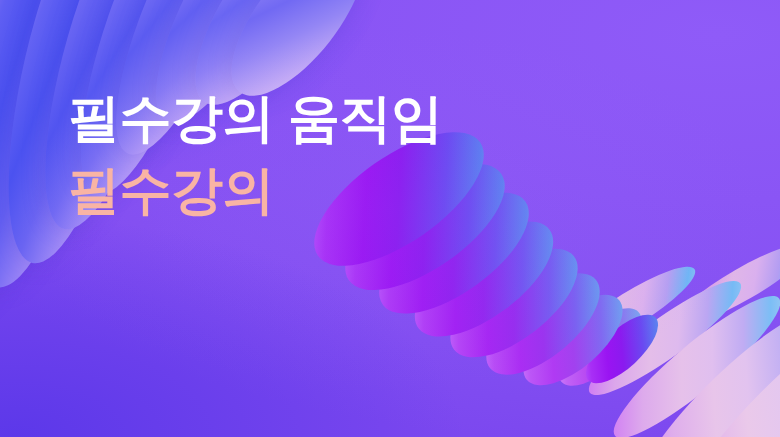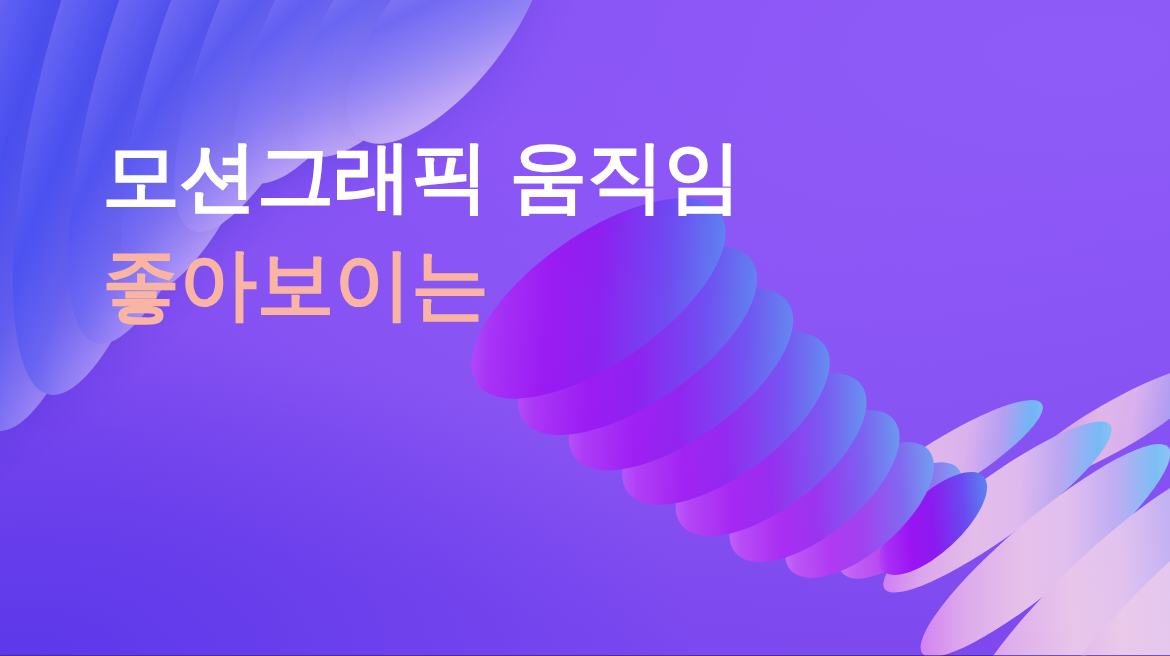--- a/index.html
+++ b/index.html
@@ -217,18 +217,18 @@
     <div class="blob disc d4"></div>
     <div class="blob disc d3"></div>
     <div class="blob disc d2"></div>
     <div class="blob disc d1"></div>
 
     <div class="helix-wash"></div>
   </div>
 
   <div class="text-layer">
     <div class="title-block">
-      <p class="title-line l1">모션그래픽 움직임</p>
-      <p class="title-line l2">좋아보이는</p>
+      <p class="title-line l1">필수강의 움직임</p>
+      <p class="title-line l2">필수강의</p>
     </div>
   </div>
 
 </div>
 
 </body></html>

